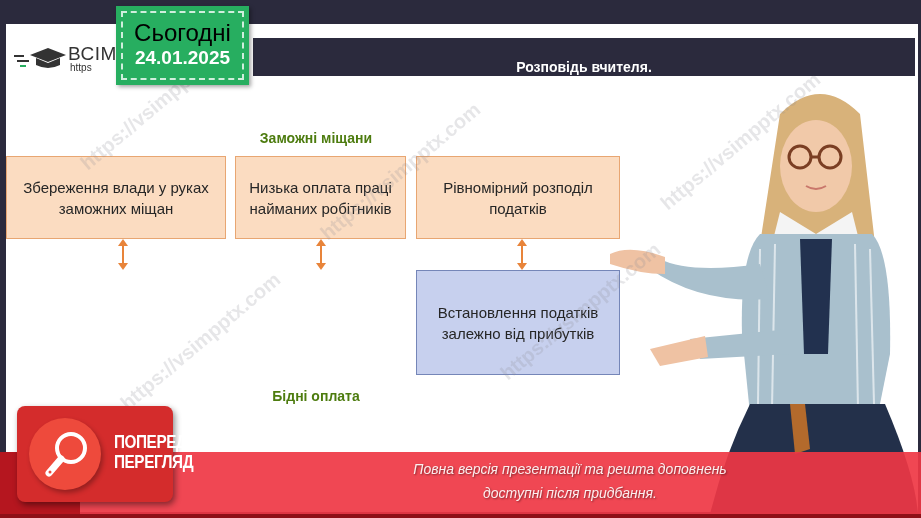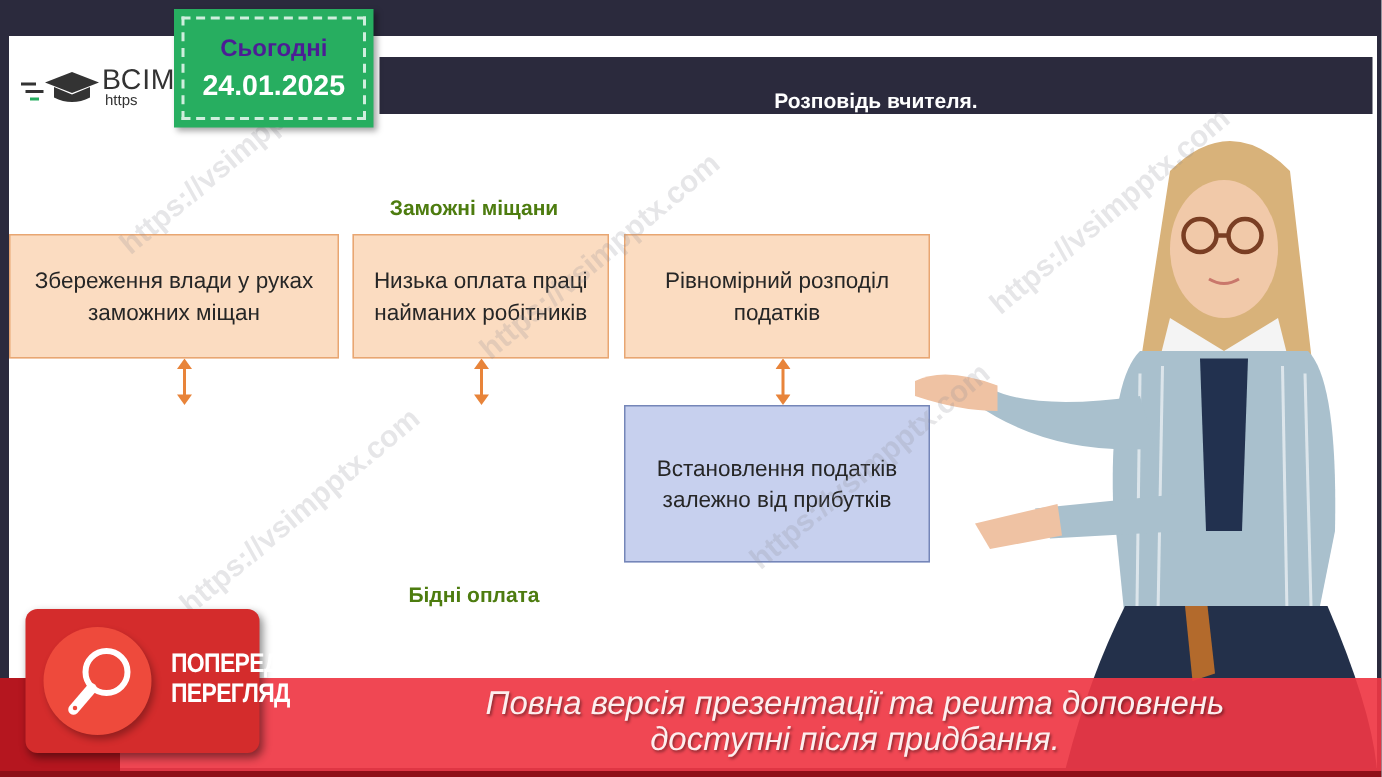--- a/index.html
+++ b/index.html
@@ -10,21 +10,21 @@
 
   .logo { position: absolute; left: 8px; top: 16px; width: 110px; height: 36px; display: flex; align-items: center; }
   .logo svg { width: 52px; height: 30px; }
   .logo-text { display: flex; flex-direction: column; line-height: 1; margin-left: 2px; }
   .logo-main { font-size: 19px; color: #333; letter-spacing: 0.5px; }
   .logo-sub { font-size: 10px; color: #333; margin-left: 2px; }
 
   .date-badge { position: absolute; left: 116px; top: 6px; width: 133px; height: 79px; background: #27ae60;
     box-shadow: 2px 2px 4px rgba(0,0,0,0.35); z-index: 5; }
   .date-badge .inner { position: absolute; inset: 5px; border: 2px dashed #cfeedd; display: flex; flex-direction: column; align-items: center; justify-content: center; }
-  .date-badge .line1 { color: #4c1d95; font-weight: bold; font-size: 16px; line-height: 24px; }
+  .date-badge .line1 { color: #000000; font-weight: normal; font-size: 24px; line-height: 24px; }
   .date-badge .line2 { color: #ffffff; font-weight: bold; font-size: 19px; line-height: 26px; }
 
   .title-bar { position: absolute; left: 247px; top: 14px; width: 662px; height: 38px; background: #2b2a3d;
     display: flex; align-items: center; justify-content: center; }
   .title-bar span { color: #ffffff; font-weight: bold; font-size: 14px; margin-top: 19px; }
 
   .heading { position: absolute; font-weight: bold; font-size: 14px; color: #4d7c0f; text-align: center; }
 
   .box { position: absolute; display: flex; align-items: center; justify-content: center; text-align: center;
     font-size: 15px; line-height: 21px; color: #262626; padding: 0 4px; }
@@ -34,21 +34,21 @@
   .arrow { position: absolute; width: 10px; }
   .arrow svg { width: 10px; height: 100%; display: block; }
 
   .teacher { position: absolute; left: 604px; top: 50px; width: 308px; height: 440px; }
 
   .preview-strip { position: absolute; left: 0; top: 452px; width: 921px; height: 66px; }
   .strip-dark { position: absolute; left: 0; top: 0; width: 80px; height: 66px; background: #b5161f; }
   .strip-main { position: absolute; left: 80px; top: 0; width: 841px; height: 62px; background: rgba(239,55,68,0.92); }
   .strip-bottom { position: absolute; left: 0; top: 62px; width: 921px; height: 4px; background: #8e1018; }
   .preview-msg { position: absolute; left: 300px; top: 457px; width: 540px; text-align: center; color: #fdeeee;
-    font-style: italic; font-size: 22px; line-height: 24px; text-shadow: 1px 1px 2px rgba(0,0,0,0.45); z-index: 6; }
+    font-style: italic; font-size: 14px; line-height: 24px; text-shadow: 1px 1px 2px rgba(0,0,0,0.45); z-index: 6; }
 
   .preview-badge { position: absolute; left: 17px; top: 406px; width: 156px; height: 96px; background: #d42c2c;
     border-radius: 8px; box-shadow: 2px 3px 6px rgba(0,0,0,0.45); z-index: 7; }
   .preview-badge .circle { position: absolute; left: 12px; top: 12px; width: 72px; height: 72px; border-radius: 50%;
     background: #ee4a3c; box-shadow: 2px 3px 5px rgba(0,0,0,0.3); }
   .preview-badge .circle svg { width: 72px; height: 72px; }
   .preview-badge .label { position: absolute; left: 97px; top: 26px; color: #ffffff; font-weight: bold; font-size: 18px;
     line-height: 20px; letter-spacing: -0.5px; transform: scaleX(0.85); transform-origin: left; }
 
   .watermark { position: absolute; color: rgba(140,140,150,0.22); font-size: 20px; font-weight: bold; transform: rotate(-40deg);

